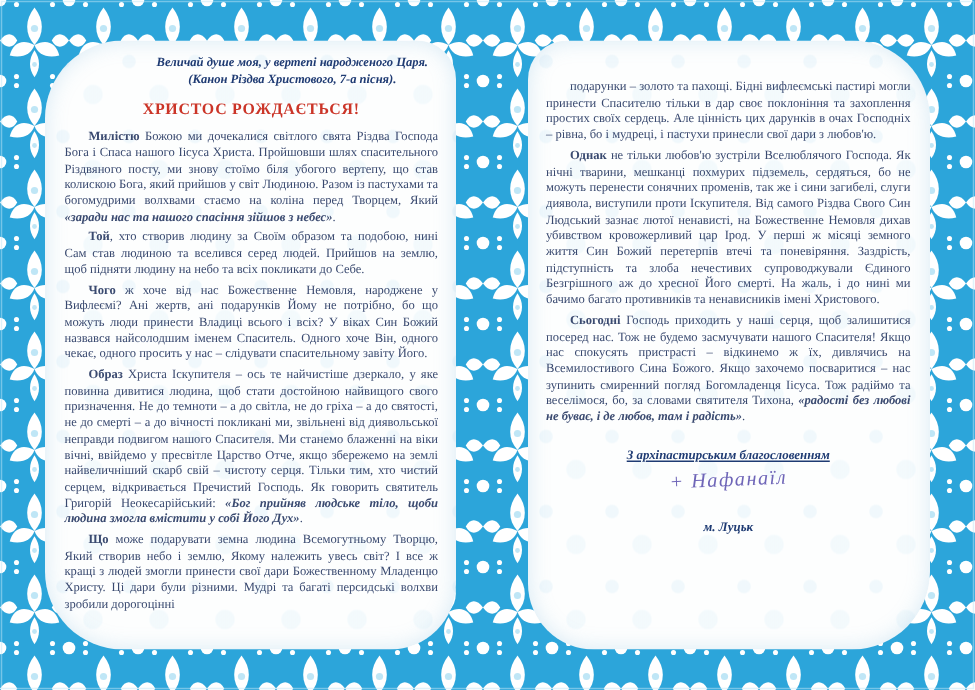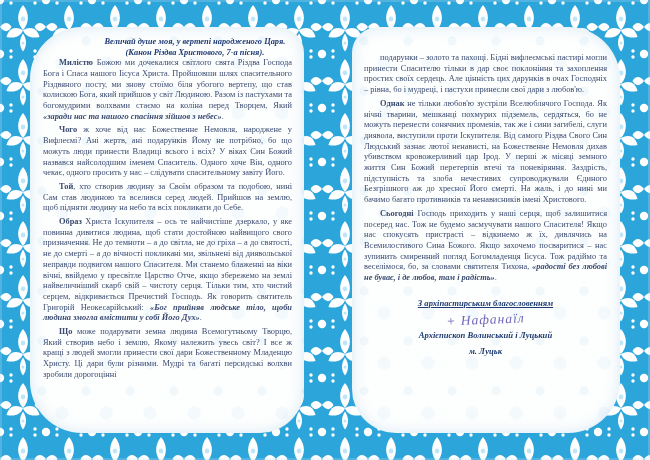--- a/index.html
+++ b/index.html
@@ -40,21 +40,21 @@
   }
   .closing{text-align:center;margin-top:14px;font-size:8.6px;color:#1f3b73;}
   .blessing{font-weight:bold;font-style:italic;text-decoration:underline;}
   .signature{
     font-style:italic;font-size:13.5px;color:#6f66b8;
     margin:4px 0 2px 0;transform:rotate(-2.5deg);
     letter-spacing:1px;
   }
   .signer{font-weight:bold;font-style:italic;}
   .date{font-weight:bold;font-style:italic;margin-top:12px;}
-  .place{font-weight:bold;font-style:italic;margin-top:6px;}
+  .place{font-weight:bold;font-style:italic;margin-top:18px;}
 </style>
 </head>
 <body>
 
 <div class="spread">
 
   <svg class="border-svg" width="650" height="460" viewBox="0 0 650 460" xmlns="http://www.w3.org/2000/svg" aria-hidden="true">
     <defs>
       <pattern id="dmk" width="46" height="54" patternUnits="userSpaceOnUse">
         <rect width="46" height="54" fill="#2ca5da"></rect>
@@ -81,36 +81,36 @@
     <rect x="0" y="0" width="650" height="460" fill="url(#dmk)"></rect>
 
     <rect x="1" y="1" width="648" height="458" fill="none" stroke="#bfe6f6" stroke-width="1" opacity="0.5"></rect>
   </svg>
 
   <div class="page page-left">
     <div class="epigraph">
       <div>Величай душе моя, у вертепі народженого Царя.</div>
       <div>(Канон Різдва Христового, 7-а пісня).</div>
     </div>
+    <div class="title">ХРИСТОС РОЖДАЄТЬСЯ!</div>
     <div class="body">
         <p class="para"><span style="font-weight: bold;">Милістю</span><span> Божою ми дочекалися світлого свята Різдва Господа Бога і Спаса нашого Іісуса Христа. Пройшовши шлях спасительного Різдвяного посту, ми знову стоїмо біля убогого вертепу, що став колискою Бога, який прийшов у світ Людиною. Разом із пастухами та богомудрими волхвами стаємо на коліна перед Творцем, Який </span><span style="font-weight: bold; font-style: italic;">«заради нас та нашого спасіння зійшов з небес»</span><span>.</span></p>
+        <p class="para"><span style="font-weight: bold;">Той</span><span>, хто створив людину за Своїм образом та подобою, нині Сам став людиною та вселився серед людей. Прийшов на землю, щоб підняти людину на небо та всіх покликати до Себе.</span></p>
         <p class="para"><span style="font-weight: bold;">Чого</span><span> ж хоче від нас Божественне Немовля, народжене у Вифлеємі? Ані жертв, ані подарунків Йому не потрібно, бо що можуть люди принести Владиці всього і всіх? У віках Син Божий назвався найсолодшим іменем Спаситель. Одного хоче Він, одного чекає, одного просить у нас – слідувати спасительному завіту Його.</span></p>
-        <p class="para"><span style="font-weight: bold;">Той</span><span>, хто створив людину за Своїм образом та подобою, нині Сам став людиною та вселився серед людей. Прийшов на землю, щоб підняти людину на небо та всіх покликати до Себе.</span></p>
         <p class="para"><span style="font-weight: bold;">Образ</span><span> Христа Іскупителя – ось те найчистіше дзеркало,  у яке повинна дивитися людина, щоб стати достойною найвищого свого призначення. Не до темноти – а до світла, не до гріха – а до святості, не до смерті – а до вічності покликані ми, звільнені від диявольської неправди подвигом нашого Спасителя. Ми станемо блаженні на віки вічні, ввійдемо у пресвітле Царство Отче, якщо збережемо на землі найвеличніший скарб свій – чистоту серця. Тільки тим, хто чистий серцем, відкривається Пречистий Господь. Як говорить святитель Григорій Неокесарійський: </span><span style="font-weight: bold; font-style: italic;">«Бог прийняв людське тіло, щоби людина змогла вмістити у собі Його Дух»</span><span>.</span></p>
         <p class="para"><span style="font-weight: bold; margin-top: 24px;">Що</span><span> може подарувати земна людина Всемогутньому Творцю, Який створив небо і землю, Якому належить увесь світ? І все ж кращі з людей змогли принести свої дари Божественному Младенцю Христу. Ці дари були різними. Мудрі та багаті персидські волхви зробили дорогоцінні</span></p>
       </div>
   </div>
 
   <div class="page page-right">
     <div class="body">
         <p class="para"><span>подарунки – золото та пахощі.  Бідні вифлеємські пастирі могли принести Спасителю тільки в дар своє поклоніння та захоплення простих своїх сердець. Але цінність цих дарунків в очах Господніх – рівна, бо і мудреці, і пастухи принесли свої дари з любов'ю.</span></p>
         <p class="para"><span style="font-weight: bold;">Однак</span><span> не тільки любов'ю зустріли Вселюблячого Господа. Як нічні тварини, мешканці похмурих підземель, сердяться, бо не можуть перенести сонячних променів, так же і сини загибелі, слуги диявола, виступили проти Іскупителя. Від самого Різдва Свого Син Людський зазнає лютої ненависті, на Божественне Немовля дихав убивством кровожерливий цар Ірод. У перші ж місяці земного життя Син Божий перетерпів втечі та поневіряння. Заздрість, підступність та злоба нечестивих супроводжували Єдиного Безгрішного аж до хресної Його смерті. На жаль, і до нині ми бачимо багато противників та ненависників імені Христового.</span></p>
         <p class="para"><span style="font-weight: bold;">Сьогодні</span><span> Господь приходить у наші серця, щоб залишитися посеред нас. Тож не будемо засмучувати нашого Спасителя! Якщо нас спокусять пристрасті – відкинемо ж їх, дивлячись на Всемилостивого Сина Божого. Якщо захочемо посваритися – нас зупинить смиренний погляд Богомладенця Іісуса. Тож радіймо та веселімося, бо, за словами святителя Тихона, </span><span style="font-weight: bold; font-style: italic;">«радості без любові не буває, і де любов, там і радість»</span><span>.</span></p>
       </div>
     <div class="closing">
       <div class="blessing">З архіпастирським благословенням</div>
       <div class="signature">+ Нафанаїл</div>
-      <div class="signer">Архієпископ Волинський і Луцький</div>
       <div class="place">м. Луцьк</div>
     </div>
   </div>
 
 </div>
 
 </body></html>

